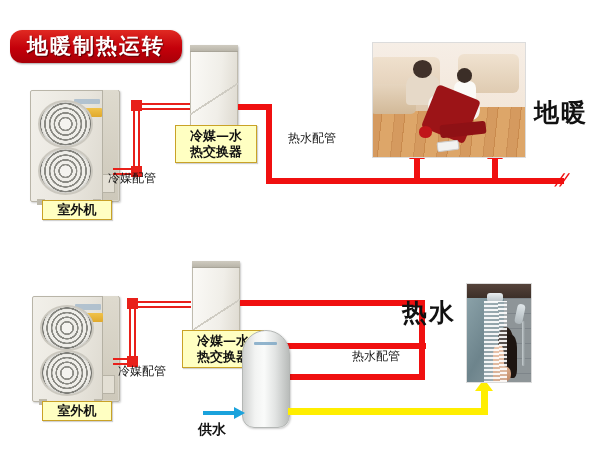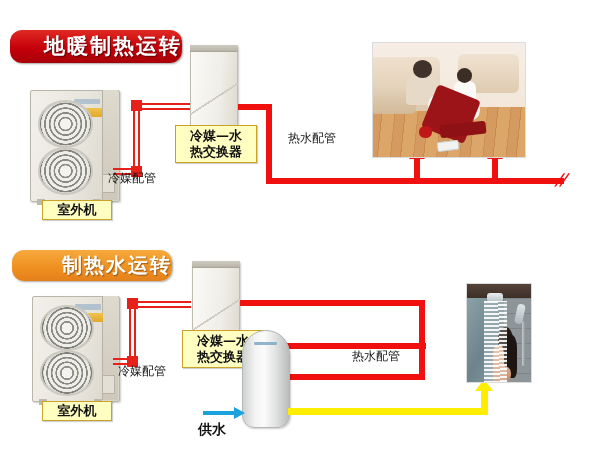--- a/index.html
+++ b/index.html
@@ -12,21 +12,21 @@
   }
   .stage{position:absolute;left:0;top:0;width:600px;height:449px;}
   .abs{position:absolute;}
 
   
   .badge{
     position:absolute;
     color:#ffffff;
     font-weight:bold;
     letter-spacing:2px;
-    text-align:right;
+    text-align:center;
     border-radius:12px;
     box-shadow:1px 1px 2px rgba(0,0,0,.35);
     white-space:nowrap;
   }
   .badge-red{
     left:10px;top:30px;width:172px;height:33px;line-height:33px;
     font-size:21px;
     background:linear-gradient(180deg,#e02a22 0%,#c4000a 55%,#a80008 100%);
     text-shadow:1px 1px 1px rgba(0,0,0,.5);
   }
@@ -293,22 +293,22 @@
     <div class="lr-mom-head"></div>
     <div class="lr-kid-body"></div>
     <div class="lr-kid-head"></div>
     <div class="lr-mom-legs"></div>
     <div class="lr-red-cloth"></div>
     <div class="lr-red-cloth2"></div>
     <div class="lr-ball"></div>
     <div class="lr-remote"></div>
   </div>
 
-
-  <div class="badge badge-orange">制热水运转</div>
+  <div class="cap cap-big" style="left:534px;top:96px;">地暖</div>
+
 
   <div class="odu" style="left:32px;top:296px;width:86px;height:104px;">
     <div class="body"></div>
     <div class="side"></div>
     <div class="logo"></div>
     <div class="sticker"></div>
     <div class="fan" style="left:9%;top:9%;width:58%;height:40%;"></div>
     <div class="fan" style="left:9%;top:52%;width:58%;height:40%;"></div>
     <div class="panel"></div>
     <div class="foot" style="left:8%;"></div>
@@ -374,14 +374,15 @@
     <div class="sh-hand"></div>
     <div class="sh-hose"></div>
     <div class="sh-person-head"></div>
     <div class="sh-person-hair"></div>
     <div class="sh-skin"></div>
     <div class="sh-skin2"></div>
     <div class="sh-head"></div>
     <div class="sh-spray"></div>
   </div>
 
+  <div class="cap cap-big" style="left:402px;top:296px;">热水</div>
 
 </div>
 
 </body></html>

